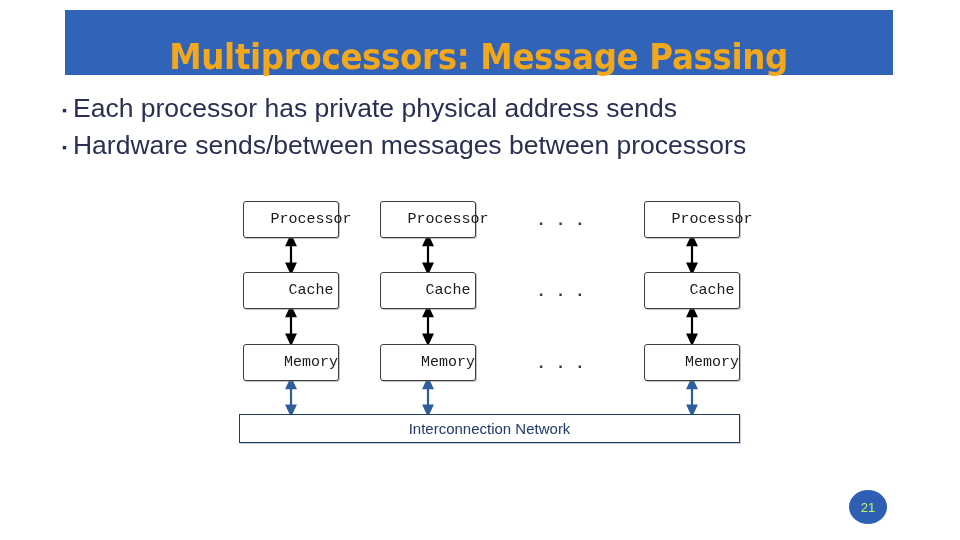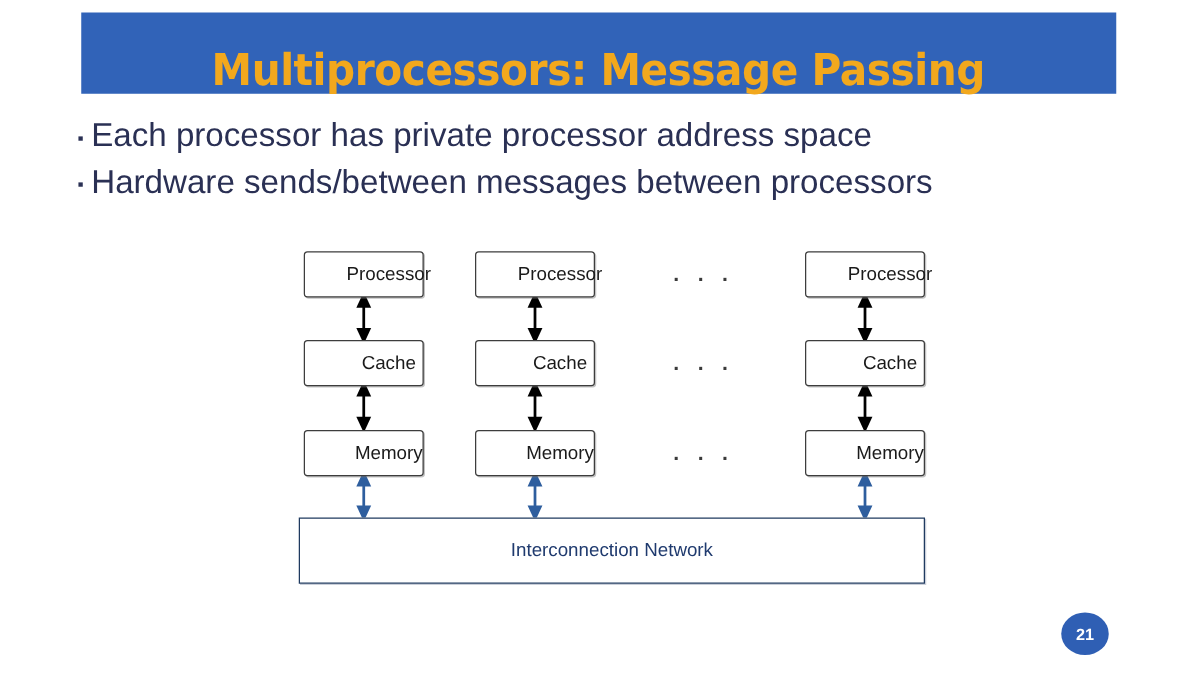--- a/index.html
+++ b/index.html
@@ -80,42 +80,42 @@
     position: absolute;
     box-sizing: border-box;
     border: 1.5px solid #3D3D3D;
     border-radius: 3px;
     background: #ffffff;
     display: flex;
     align-items: center;
     justify-content: center;
     color: #1A1A1A;
     font-size: 15px;
-    font-family: Liberation Sans, sans-serif;
+    font-family: Liberation Mono, monospace;
     box-shadow: 1px 1px 0 rgba(120,120,120,0.45);
     padding-left: 40px;
   }
 
   .ellipsis {
     position: absolute;
     color: #3A3A3A;
     font-size: 17px;
     letter-spacing: 5px;
     font-weight: bold;
     display: flex;
     align-items: center;
     justify-content: center;
   }
 
   .interconnect-box {
     position: absolute;
     left: 239px;
     top: 414px;
     width: 501px;
-    height: 53px;
+    height: 29px;
     box-sizing: border-box;
     border: 1.5px solid #1F3A5F;
     background: #ffffff;
     display: flex;
     align-items: center;
     justify-content: center;
     color: #1F3A6E;
     font-size: 15px;
     box-shadow: 1px 1px 0 rgba(150,160,180,0.5);
   }
@@ -125,36 +125,36 @@
     position: absolute;
     left: 849px;
     top: 490px;
     width: 38px;
     height: 34px;
     border-radius: 50%;
     background: #2F5FB4;
     display: flex;
     align-items: center;
     justify-content: center;
-    color: #ffffff;
+    color: #bef264;
     font-size: 13px;
-    font-weight: bold;
+    font-weight: normal;
   }
 </style>
 </head>
 <body>
 
 <div class="title-banner">
   <div class="title-text">Multiprocessors: Message Passing</div>
 </div>
 
 <div class="bullets">
   <div class="bullet-row">
     <span class="bullet-mark">▪</span>
-    <span class="bullet-label">Each processor has private processor address space</span>
+    <span class="bullet-label">Each processor has private physical address sends</span>
   </div>
   <div class="bullet-row">
     <span class="bullet-mark">▪</span>
     <span class="bullet-label">Hardware sends/between messages between processors</span>
   </div>
 </div>
 
 <div class="diagram">
 
   <svg width="960" height="540" style="position:absolute;left:0;top:0;">

